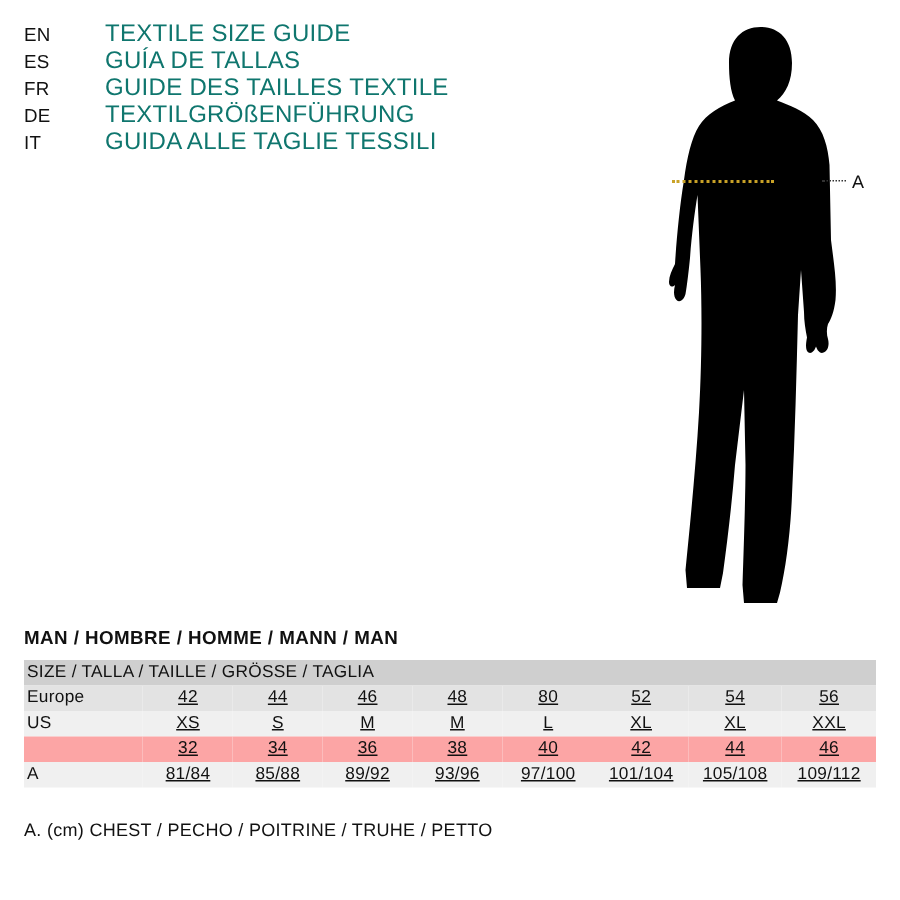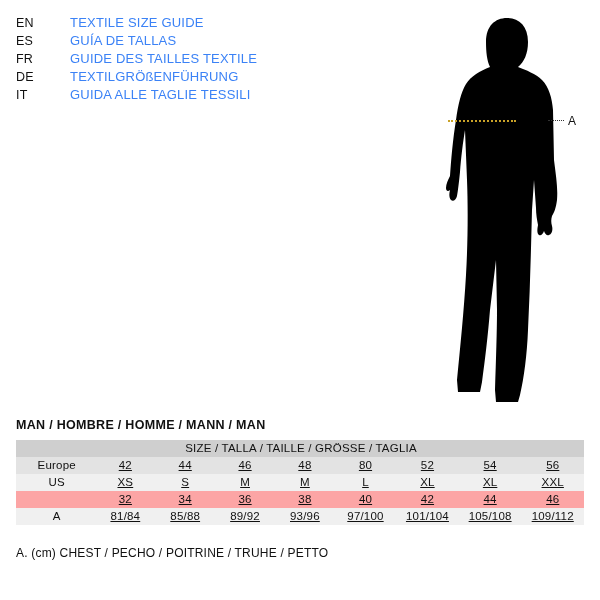--- a/index.html
+++ b/index.html
@@ -31,23 +31,23 @@
     line-height: 18px;
     gap: 16px;
   }
   .lang-code {
     width: 38px;
     font-size: 12.5px;
     letter-spacing: .2px;
     color: #111;
   }
   .lang-text {
-    font-size: 13px;
-    letter-spacing: .2px;
-    color: #3b82f6;
+    font-size: 16px;
+    letter-spacing: .2px;
+    color: #0f766e;
     white-space: nowrap;
   }
 
   
   .cat-block {
     position: absolute;
     left: 16px;
     top: 110px;
     width: 400px;
   }
@@ -107,21 +107,21 @@
   }
   .size-table td {
     padding: 0;
     height: 17px;
     line-height: 17px;
     letter-spacing: .2px;
   }
   .size-table .rowhead {
     width: 90px;
     padding-left: 2px;
-    text-align: center;
+    text-align: left;
     white-space: nowrap;
   }
   .size-table .cell {
     width: 68px;
     text-align: center;
     white-space: nowrap;
     text-decoration: underline;
   }
   tr.row-head td { background: #cfcfcf; font-weight: normal; }
   tr.row-alt td { background: #e3e3e3; }

